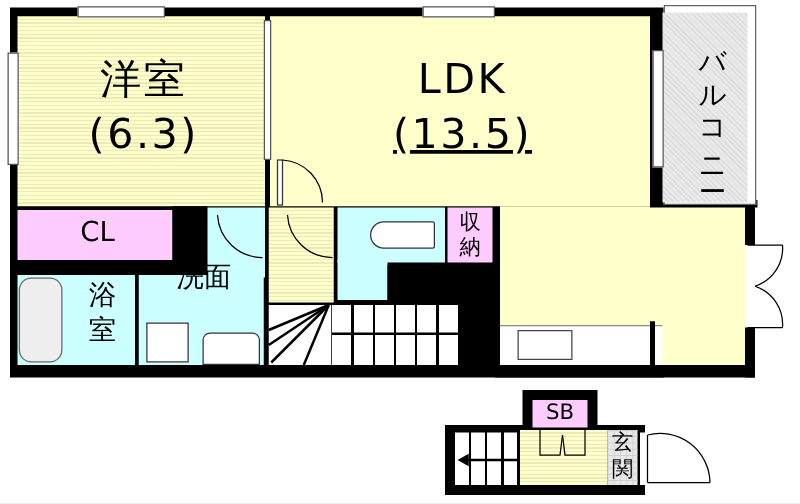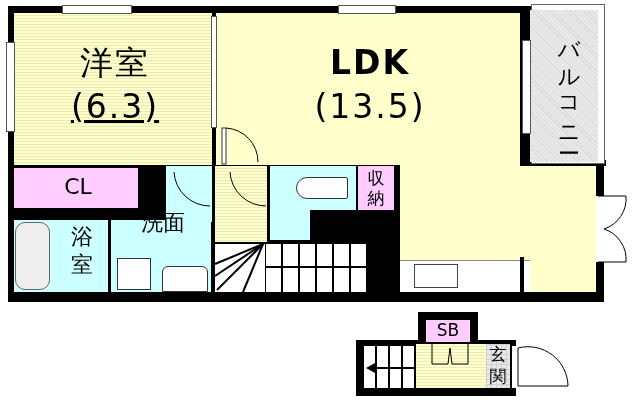--- a/index.html
+++ b/index.html
@@ -82,23 +82,23 @@
 <div class="abs" style="left:265px;top:266px;width:102px;height:2px;background:#000;"></div>
 <svg style="left:215px;top:244px;" width="50" height="48">
   <rect x="0" y="0" width="50" height="48" fill="#fff"></rect>
   <line x1="48" y1="0" x2="0" y2="20" stroke="#000" stroke-width="2"></line>
   <line x1="48" y1="0" x2="2" y2="46" stroke="#000" stroke-width="2"></line>
   <line x1="48" y1="0" x2="28" y2="48" stroke="#000" stroke-width="2"></line>
   <line x1="48" y1="0" x2="0" y2="32" stroke="#000" stroke-width="2"></line>
 </svg>
 
 <div class="label big" style="left:40px;top:46px;width:150px;">洋室</div>
-<div class="label big" style="left:40px;top:90px;width:150px;text-decoration:underline;">(6.3)</div>
-<div class="label big" style="left:290px;top:46px;width:160px;font-weight:bold;">LDK</div>
-<div class="label big" style="left:290px;top:90px;width:160px;">(13.5)</div>
+<div class="label big" style="left:40px;top:90px;width:150px;">(6.3)</div>
+<div class="label big" style="left:290px;top:46px;width:160px;">LDK</div>
+<div class="label big" style="left:290px;top:90px;width:160px;text-decoration:underline;">(13.5)</div>
 
 <div class="window" style="left:62px;top:5px;width:68px;height:7px;"></div>
 <div class="window" style="left:6px;top:42px;width:7px;height:88px;"></div>
 <div class="window" style="left:338px;top:5px;width:56px;height:7px;"></div>
 <div class="window" style="left:522px;top:40px;width:7px;height:92px;"></div>
 <div class="window" style="left:211px;top:16px;width:4px;height:110px;"></div>
 
 <svg style="left:222px;top:128px;" width="40" height="38">
   <rect x="0" y="0" width="4" height="36" fill="#fff" stroke="#333" stroke-width="1"></rect>
   <path d="M4 0 A34 34 0 0 1 36 34" fill="none" stroke="#000" stroke-width="1"></path>

